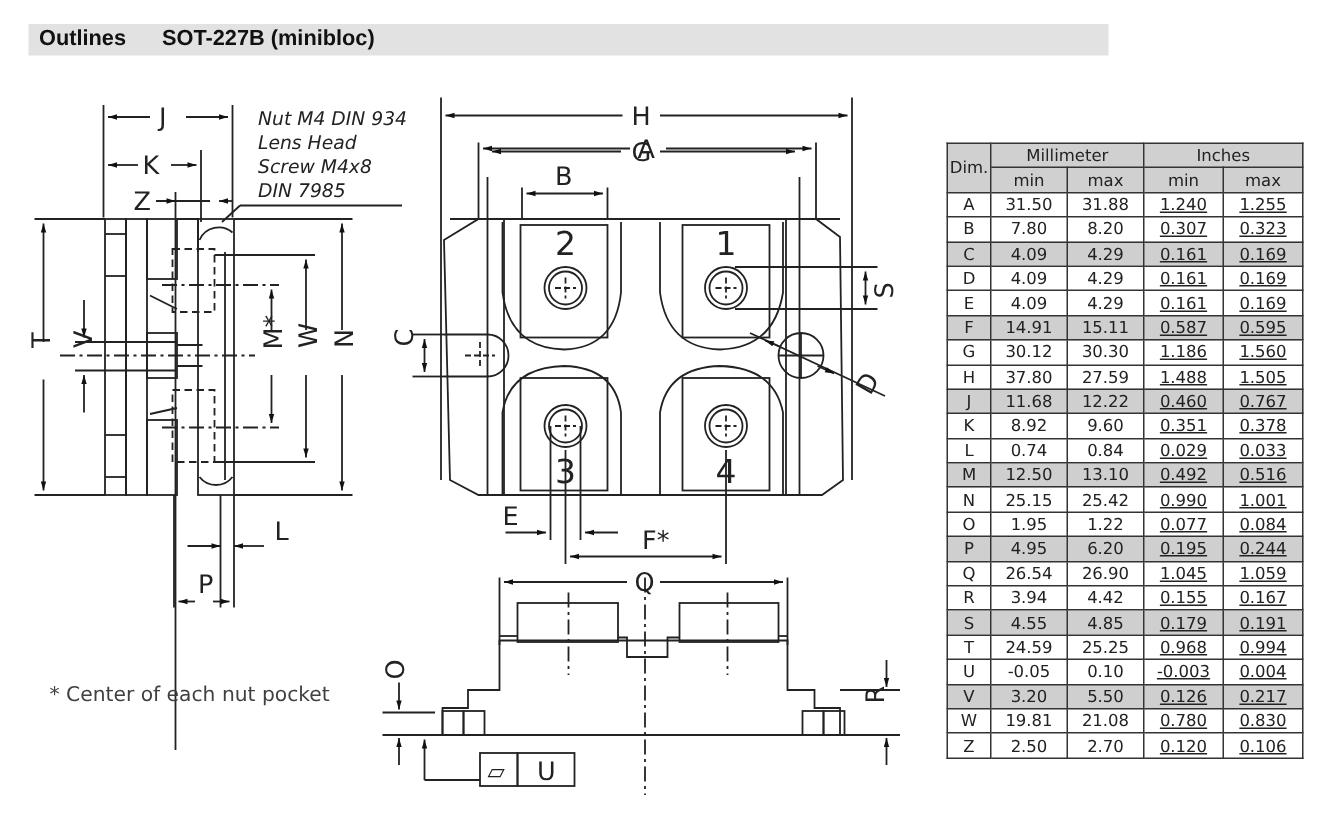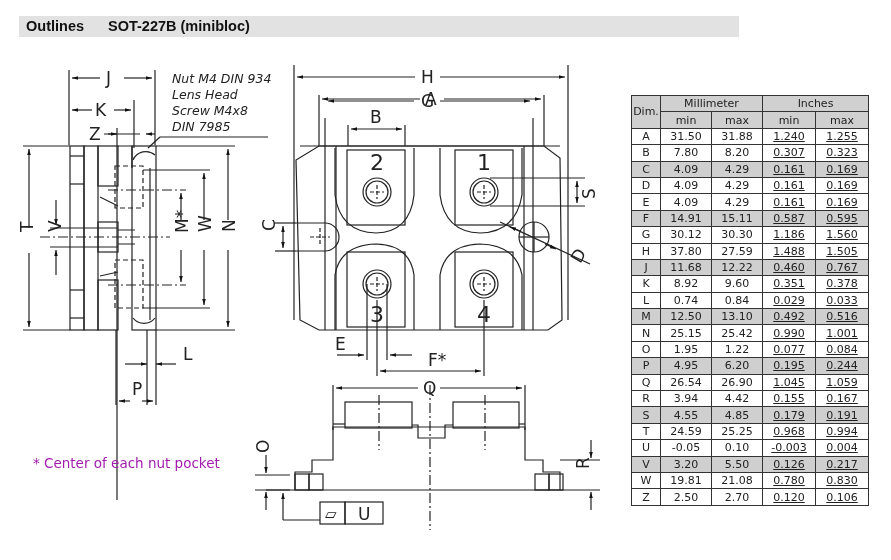--- a/index.html
+++ b/index.html
@@ -4,21 +4,21 @@
 <style>
   html, body { margin:0; padding:0; background:#ffffff; }
   body { width:891px; height:560px; position:relative; overflow:hidden; font-family:"Liberation Sans", sans-serif; color:#111; }
   .title-bar { position:absolute; left:19px; top:16px; width:720px; height:21px; background:#e2e2e2; }
   .title-bar span { position:absolute; top:2px; font-weight:bold; font-size:14.5px; color:#111; }
   .t1 { left:7px; }
   .t2 { left:89px; }
   svg.drawing { position:absolute; left:0; top:0; }
   .dim-label { font-family:"DejaVu Sans", sans-serif; font-size:17px; fill:#222; }
   .note { font-family:"DejaVu Sans", sans-serif; font-style:italic; font-size:12.5px; fill:#222; }
-  .footnote { position:absolute; left:33px; top:455px; font-family:"DejaVu Sans", sans-serif; font-size:13.5px; color:#a21caf; }
+  .footnote { position:absolute; left:33px; top:455px; font-family:"DejaVu Sans", sans-serif; font-size:13.5px; color:#404040; }
   table.dims { position:absolute; left:631px; top:61px; border-collapse:collapse; font-family:"DejaVu Sans", sans-serif; font-size:11px; color:#222;margin-top:34px; }
   table.dims th, table.dims td { border:1.5px solid #333; text-align:center; padding:0; height:15.4px; font-weight:normal; }
   table.dims th { background:#d0d0d0; }
   table.dims td.dimc { width:28px; }
   table.dims td.v { width:50px; }
   table.dims td.vi { width:52px;text-decoration:underline; }
   table.dims tr.shade td { background:#cfcfcf; }
   table.dims tr.shade td.dimc { background:#cfcfcf; }
 </style>
 </head>

